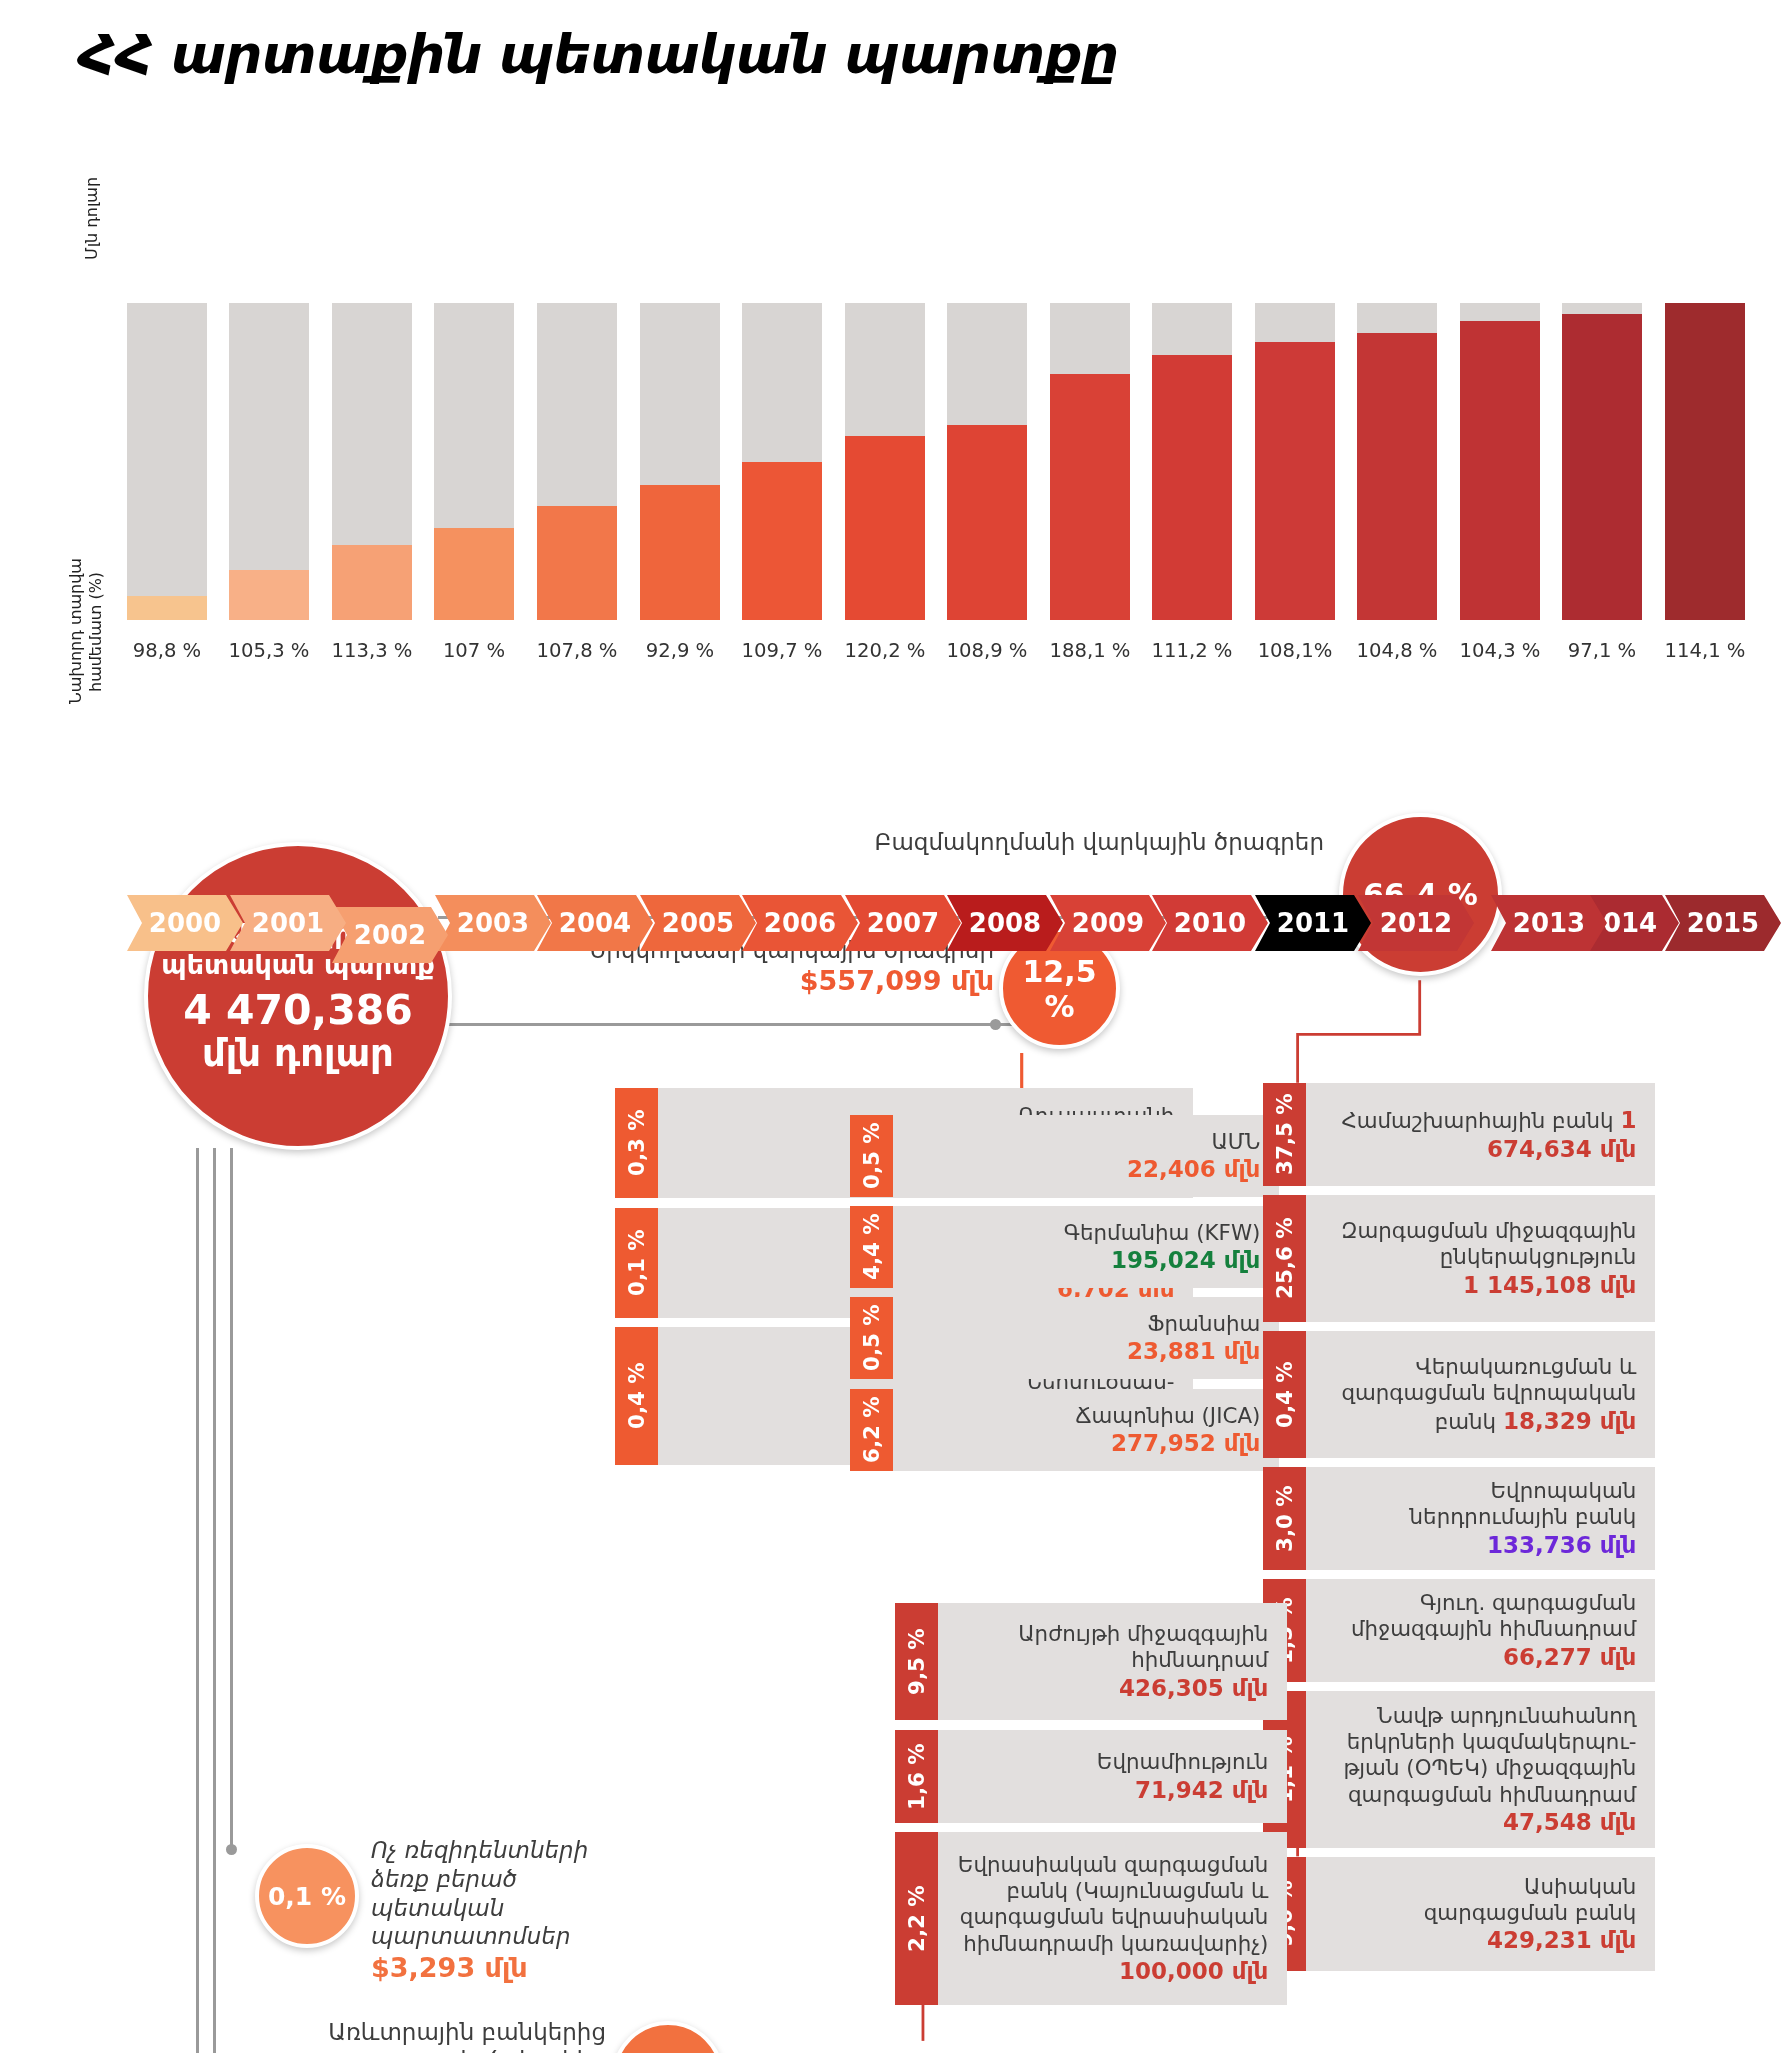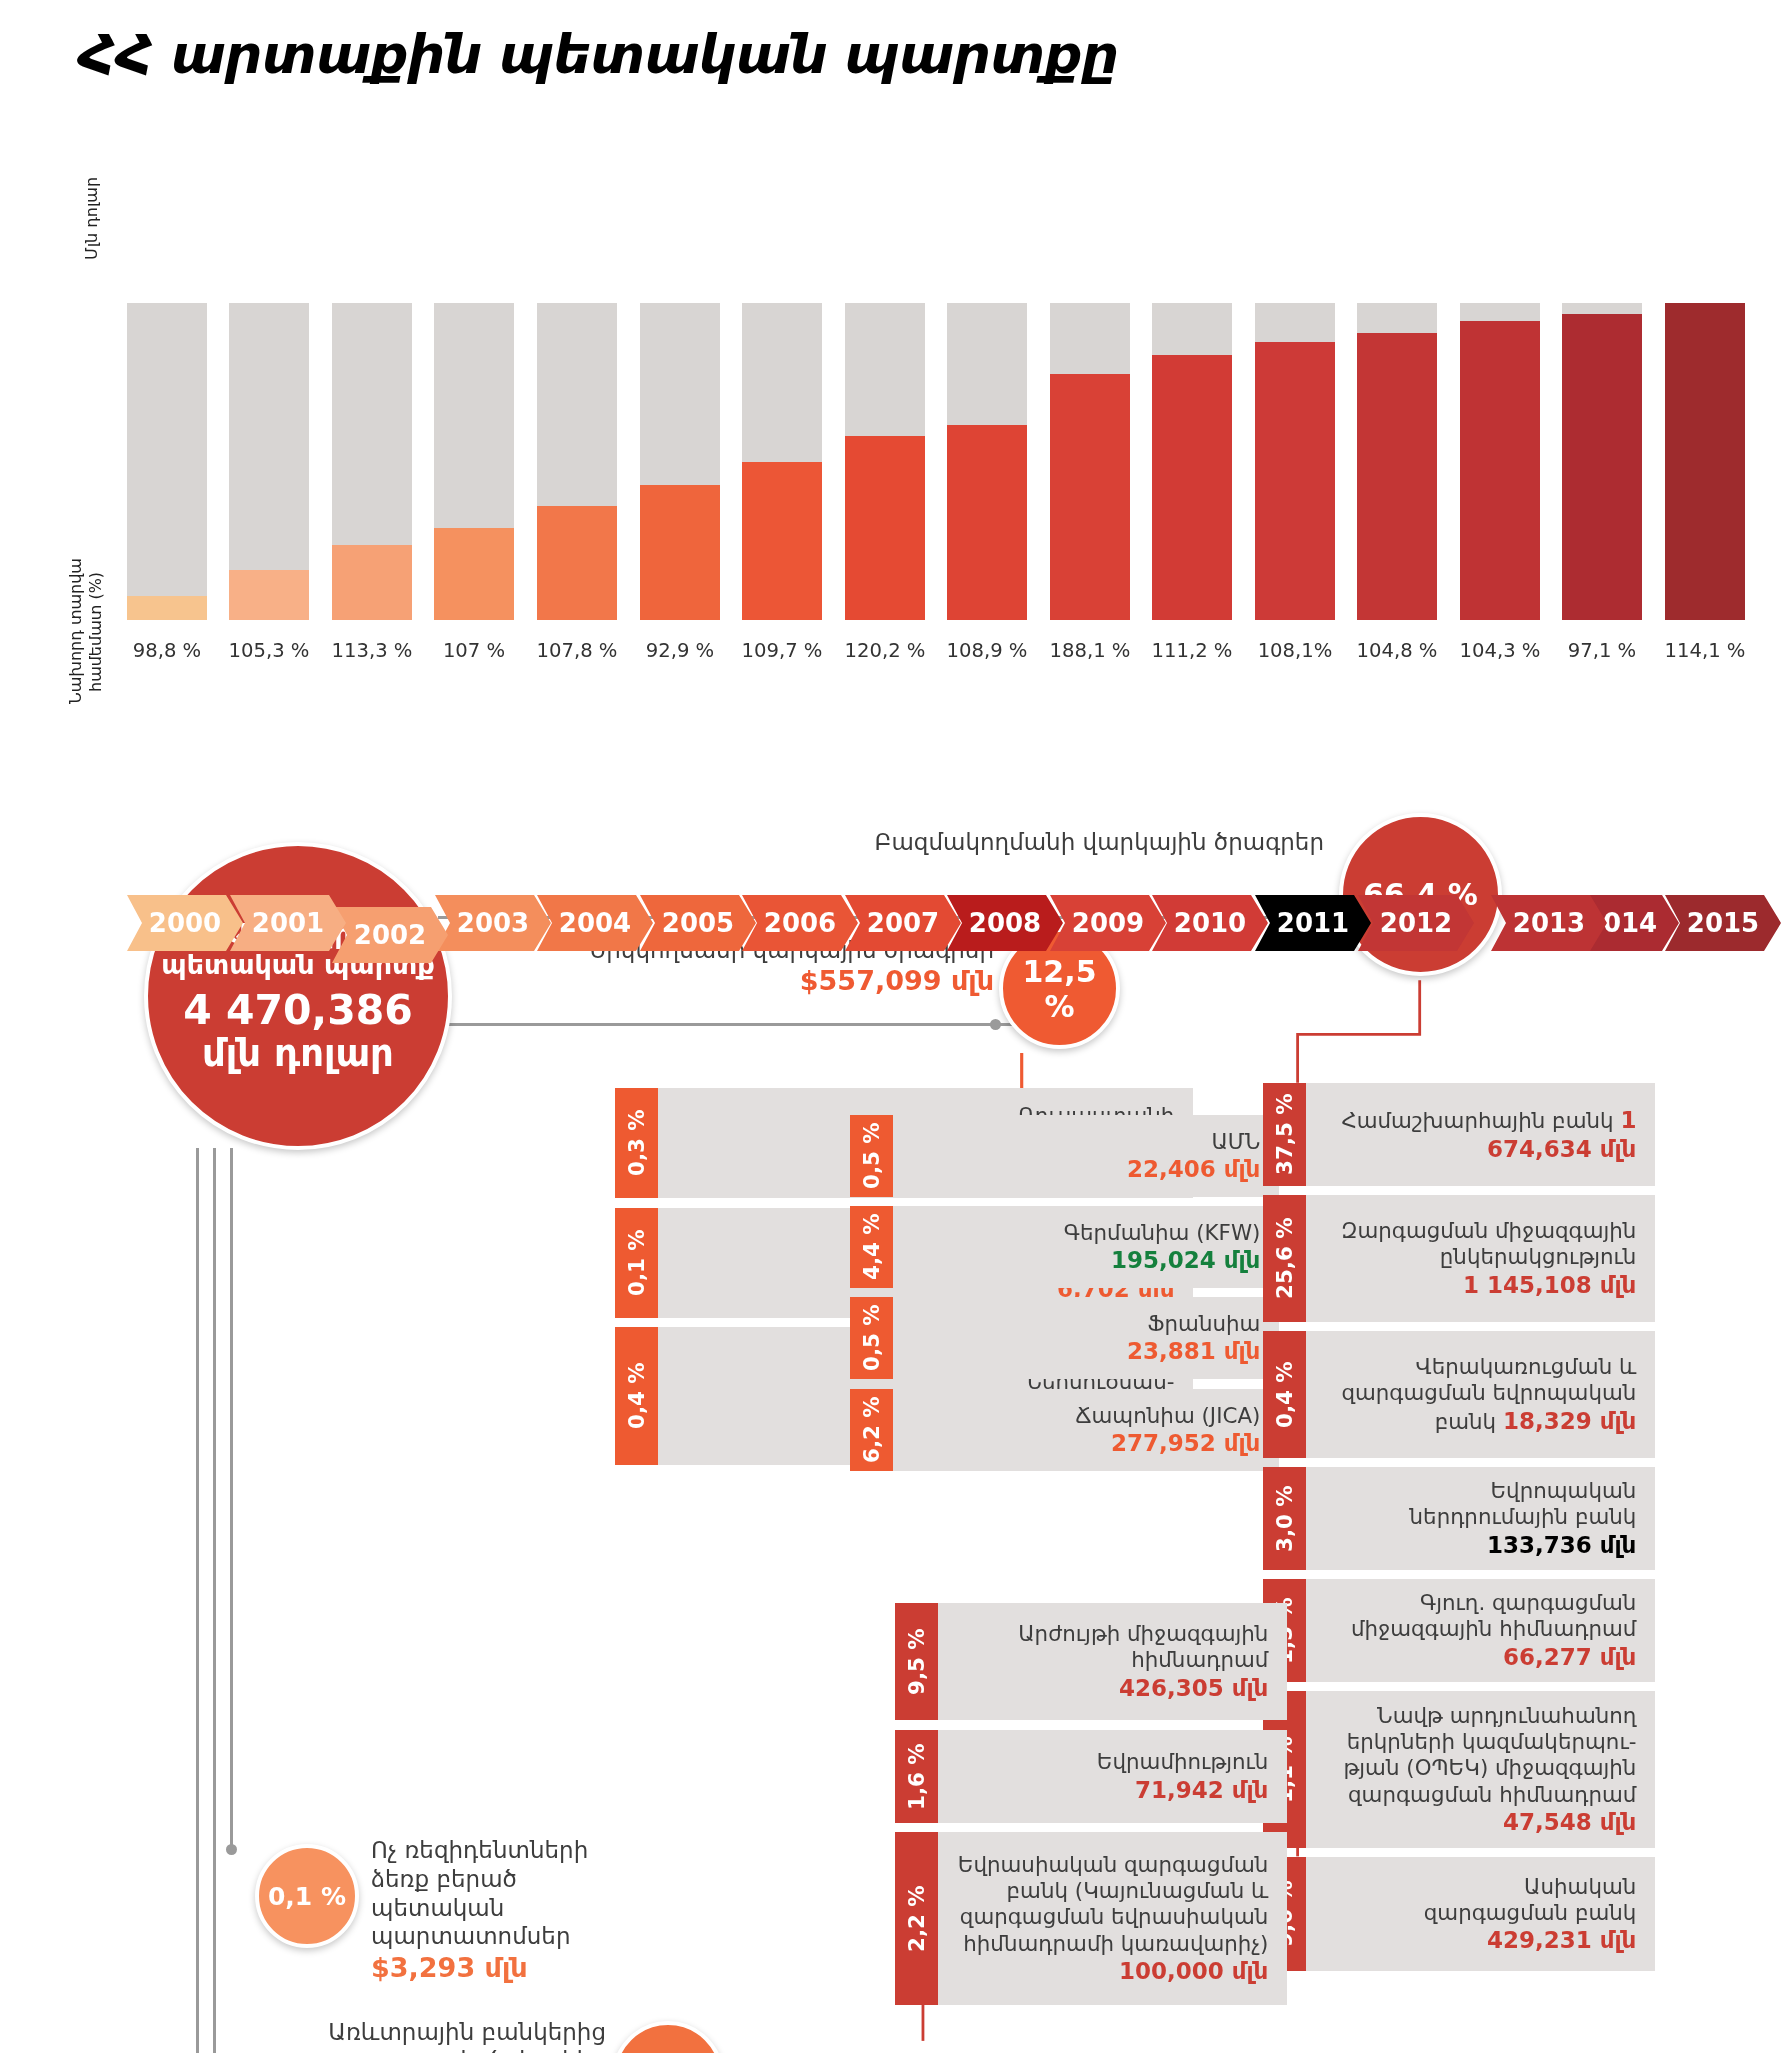--- a/index.html
+++ b/index.html
@@ -105,21 +105,21 @@
   .row .body {
     background:#e2dfde; flex:1;
     padding:11.2px 18.6px 11.2px 17px;
     display:flex; flex-direction:column; justify-content:center;
     text-align:right; line-height:1.22;
   }
   .row .nm  { font-size:21.4px; color:#3d3d3d; }
   .row .vl  { font-size:23px; font-weight:bold; }
 
   .left-note { position:absolute; text-align:left; line-height:1.25; }
-  .left-note .lab { font-size:23px; color:#3d3d3d; }
+  .left-note .lab { font-size:23px; color:#3d3d3d;font-style:italic; }
   .left-note .amt { font-size:27px; font-weight:bold; }
 
   .stroke-line { position:absolute; }
 </style>
 </head>
 <body>
 
 <div id="title">ՀՀ արտաքին պետական պարտքը</div>
 
 <div id="chart">
@@ -405,21 +405,21 @@
           <div class="nm">Վերակառուցման և</div>
           <div class="nm">զարգացման եվրոպական</div>
           <div><span class="nm">բանկ </span><span class="vl" style="color: rgb(203, 61, 51);">18,329 մլն</span></div>
         </div>
       </div>
       <div class="row" style="left: 1263px; top: 647px; width: 392px; height: 103px;">
         <div class="tab" style="background: rgb(203, 61, 51);">3,0 %</div>
         <div class="body">
           <div class="nm">Եվրոպական</div>
           <div class="nm">ներդրումային բանկ</div>
-          <div class="vl" style="color: #000000;">133,736 մլն</div>
+          <div class="vl" style="color: #6d28d9;">133,736 մլն</div>
         </div>
       </div>
       <div class="row" style="left: 1263px; top: 759px; width: 392px; height: 103px;">
         <div class="tab" style="background: rgb(203, 61, 51);">1,5 %</div>
         <div class="body">
           <div class="nm">Գյուղ. զարգացման</div>
           <div class="nm">միջազգային հիմնադրամ</div>
           <div class="vl" style="color: rgb(203, 61, 51);">66,277 մլն</div>
         </div>
       </div>

